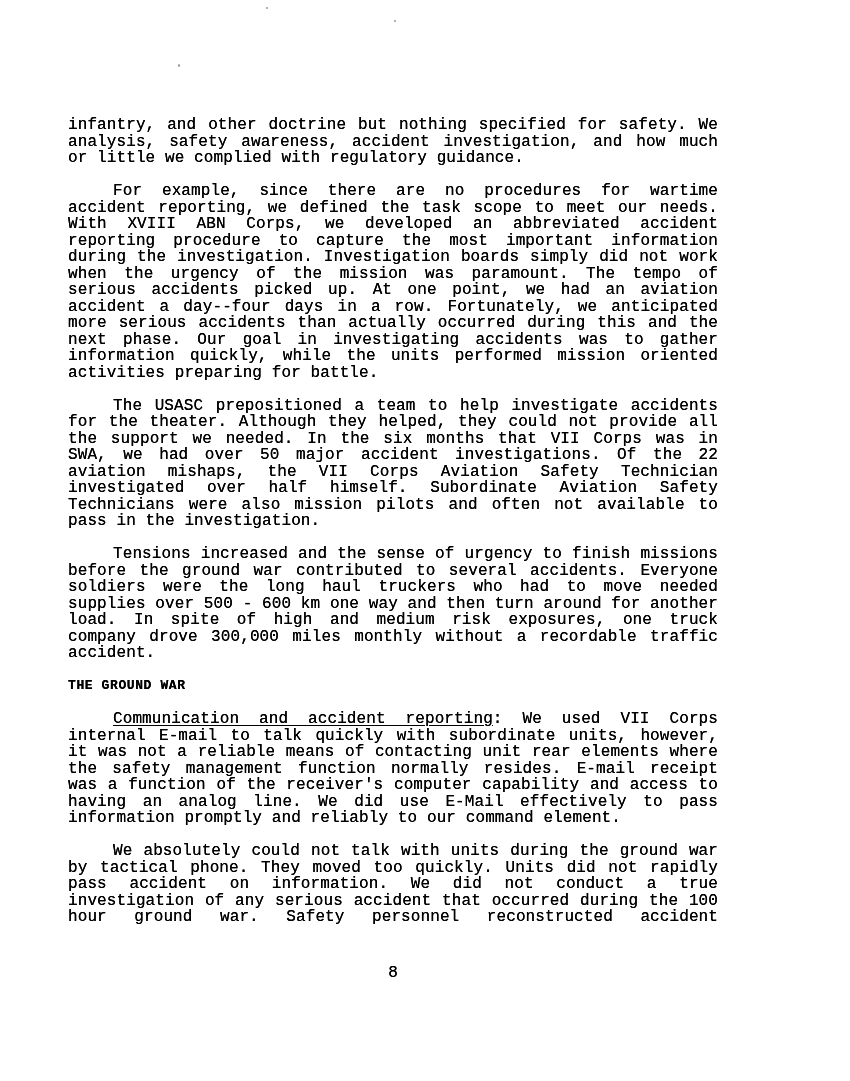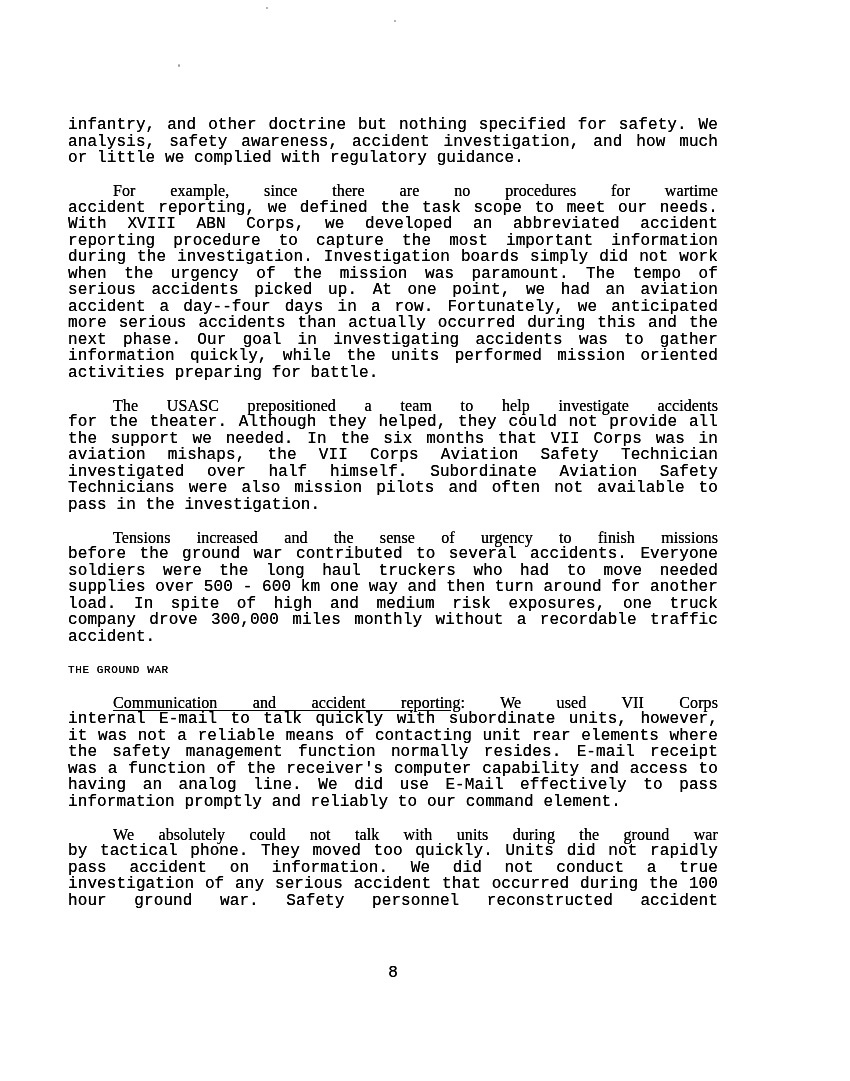--- a/index.html
+++ b/index.html
@@ -32,33 +32,32 @@
   .line {
     font-size: 16px;
     line-height: 16.5px;
     text-align: justify;
     text-align-last: justify;
     text-shadow: 0 0 0.4px #000;
     letter-spacing: 0.1px;
   }
   .line.indent {
     text-indent: 45px;
-    font-family: Liberation Serif, serif;
   }
   .line.no-just {
     text-align-last: left;
   }
   .line u {
     text-decoration: underline;
     text-underline-offset: 2px;
   }
   .heading {
-    font-size: 11px;
+    font-size: 13px;
     line-height: 16.5px;
-    font-weight: normal;
+    font-weight: bold;
     letter-spacing: 0.6px;
     text-shadow: 0 0 0.6px #000;
     margin: 0 0 16.5px 0;
   }
   .page-number {
     position: absolute;
     top: 965px;
     left: 68px;
     width: 650px;
     text-align: center;
@@ -98,20 +97,21 @@
         <div class="line">accident a day--four days in a row.  Fortunately, we anticipated</div>
         <div class="line">more serious accidents than actually occurred during this and the</div>
         <div class="line">next phase.  Our goal in investigating accidents was to gather</div>
         <div class="line">information quickly, while the units performed mission oriented</div>
         <div class="line no-just">activities preparing for battle.</div>
       </div>
       <div class="paragraph">
         <div class="line indent">The USASC prepositioned a team to help investigate accidents</div>
         <div class="line">for the theater.  Although they helped, they could not provide all</div>
         <div class="line">the support we needed.  In the six months that VII Corps was in</div>
+        <div class="line">SWA, we had over 50 major accident investigations.  Of the 22</div>
         <div class="line">aviation mishaps, the VII Corps Aviation Safety Technician</div>
         <div class="line">investigated over half himself.  Subordinate Aviation Safety</div>
         <div class="line">Technicians were also mission pilots and often not available to</div>
         <div class="line no-just">pass in the investigation.</div>
       </div>
       <div class="paragraph">
         <div class="line indent">Tensions increased and the sense of urgency to finish missions</div>
         <div class="line">before the ground war contributed to several accidents.  Everyone</div>
         <div class="line">soldiers were the long haul truckers who had to move needed</div>
         <div class="line">supplies over 500 - 600 km one way and then turn around for another</div>

